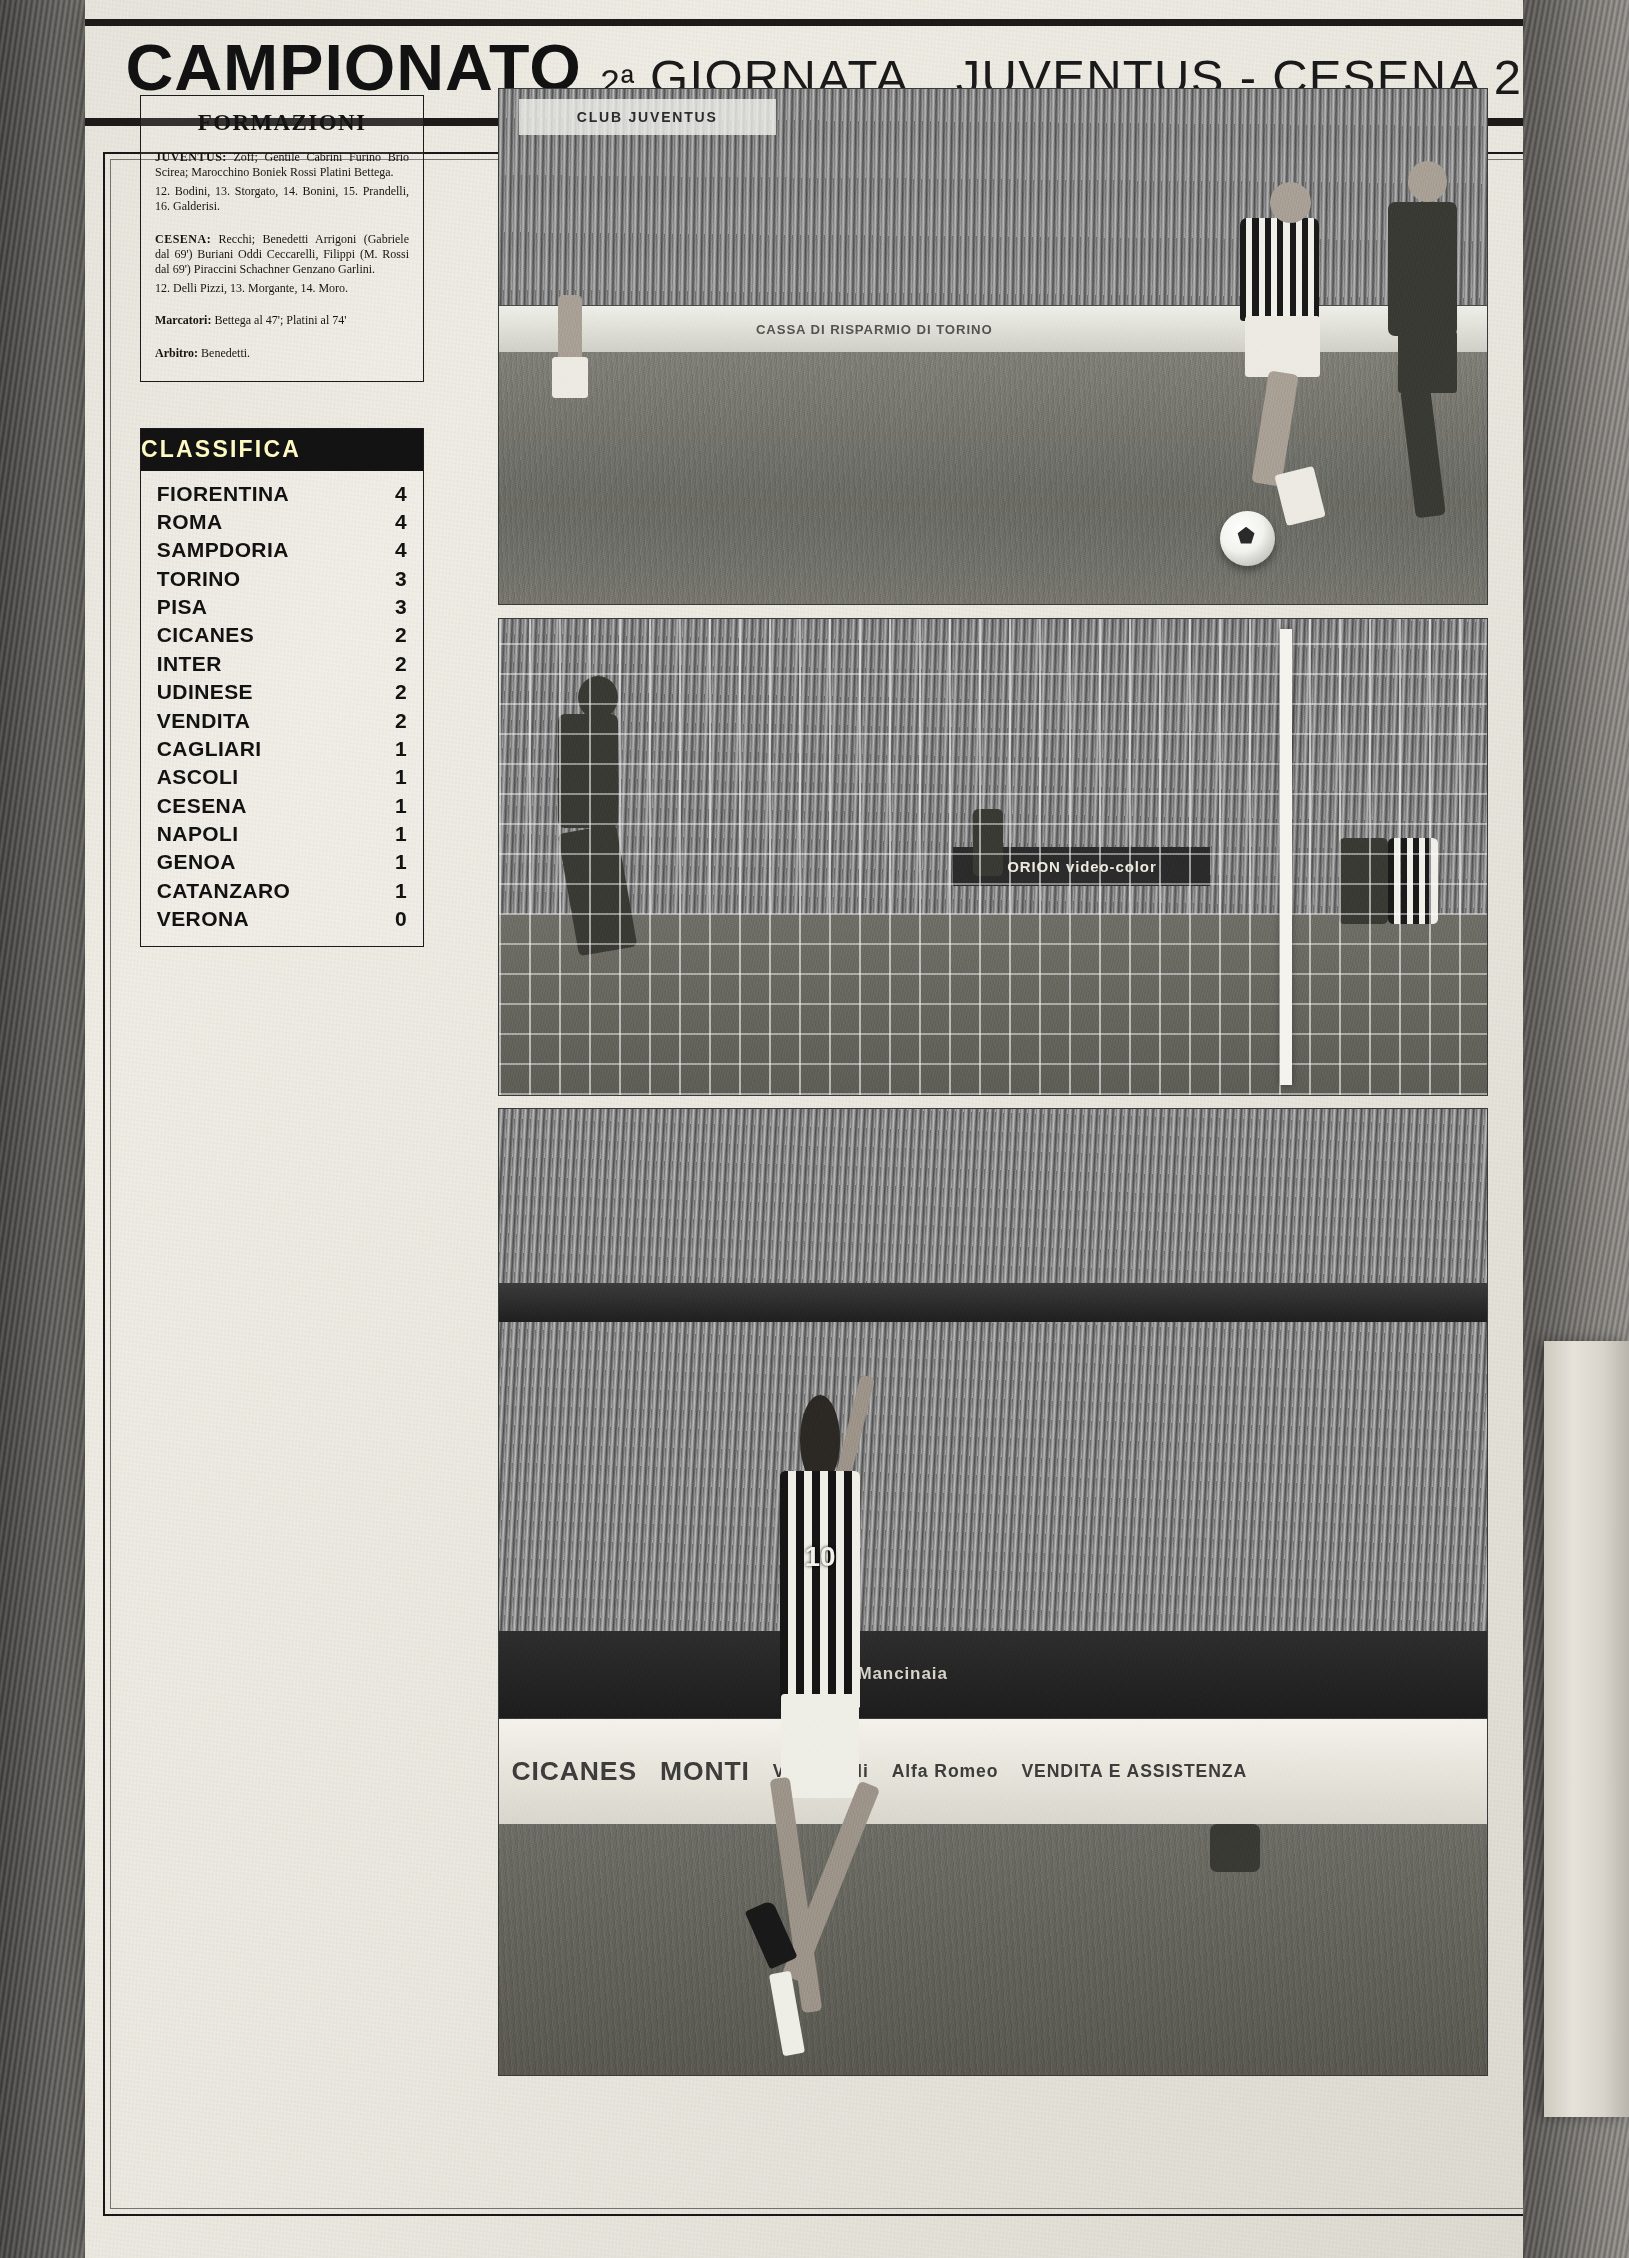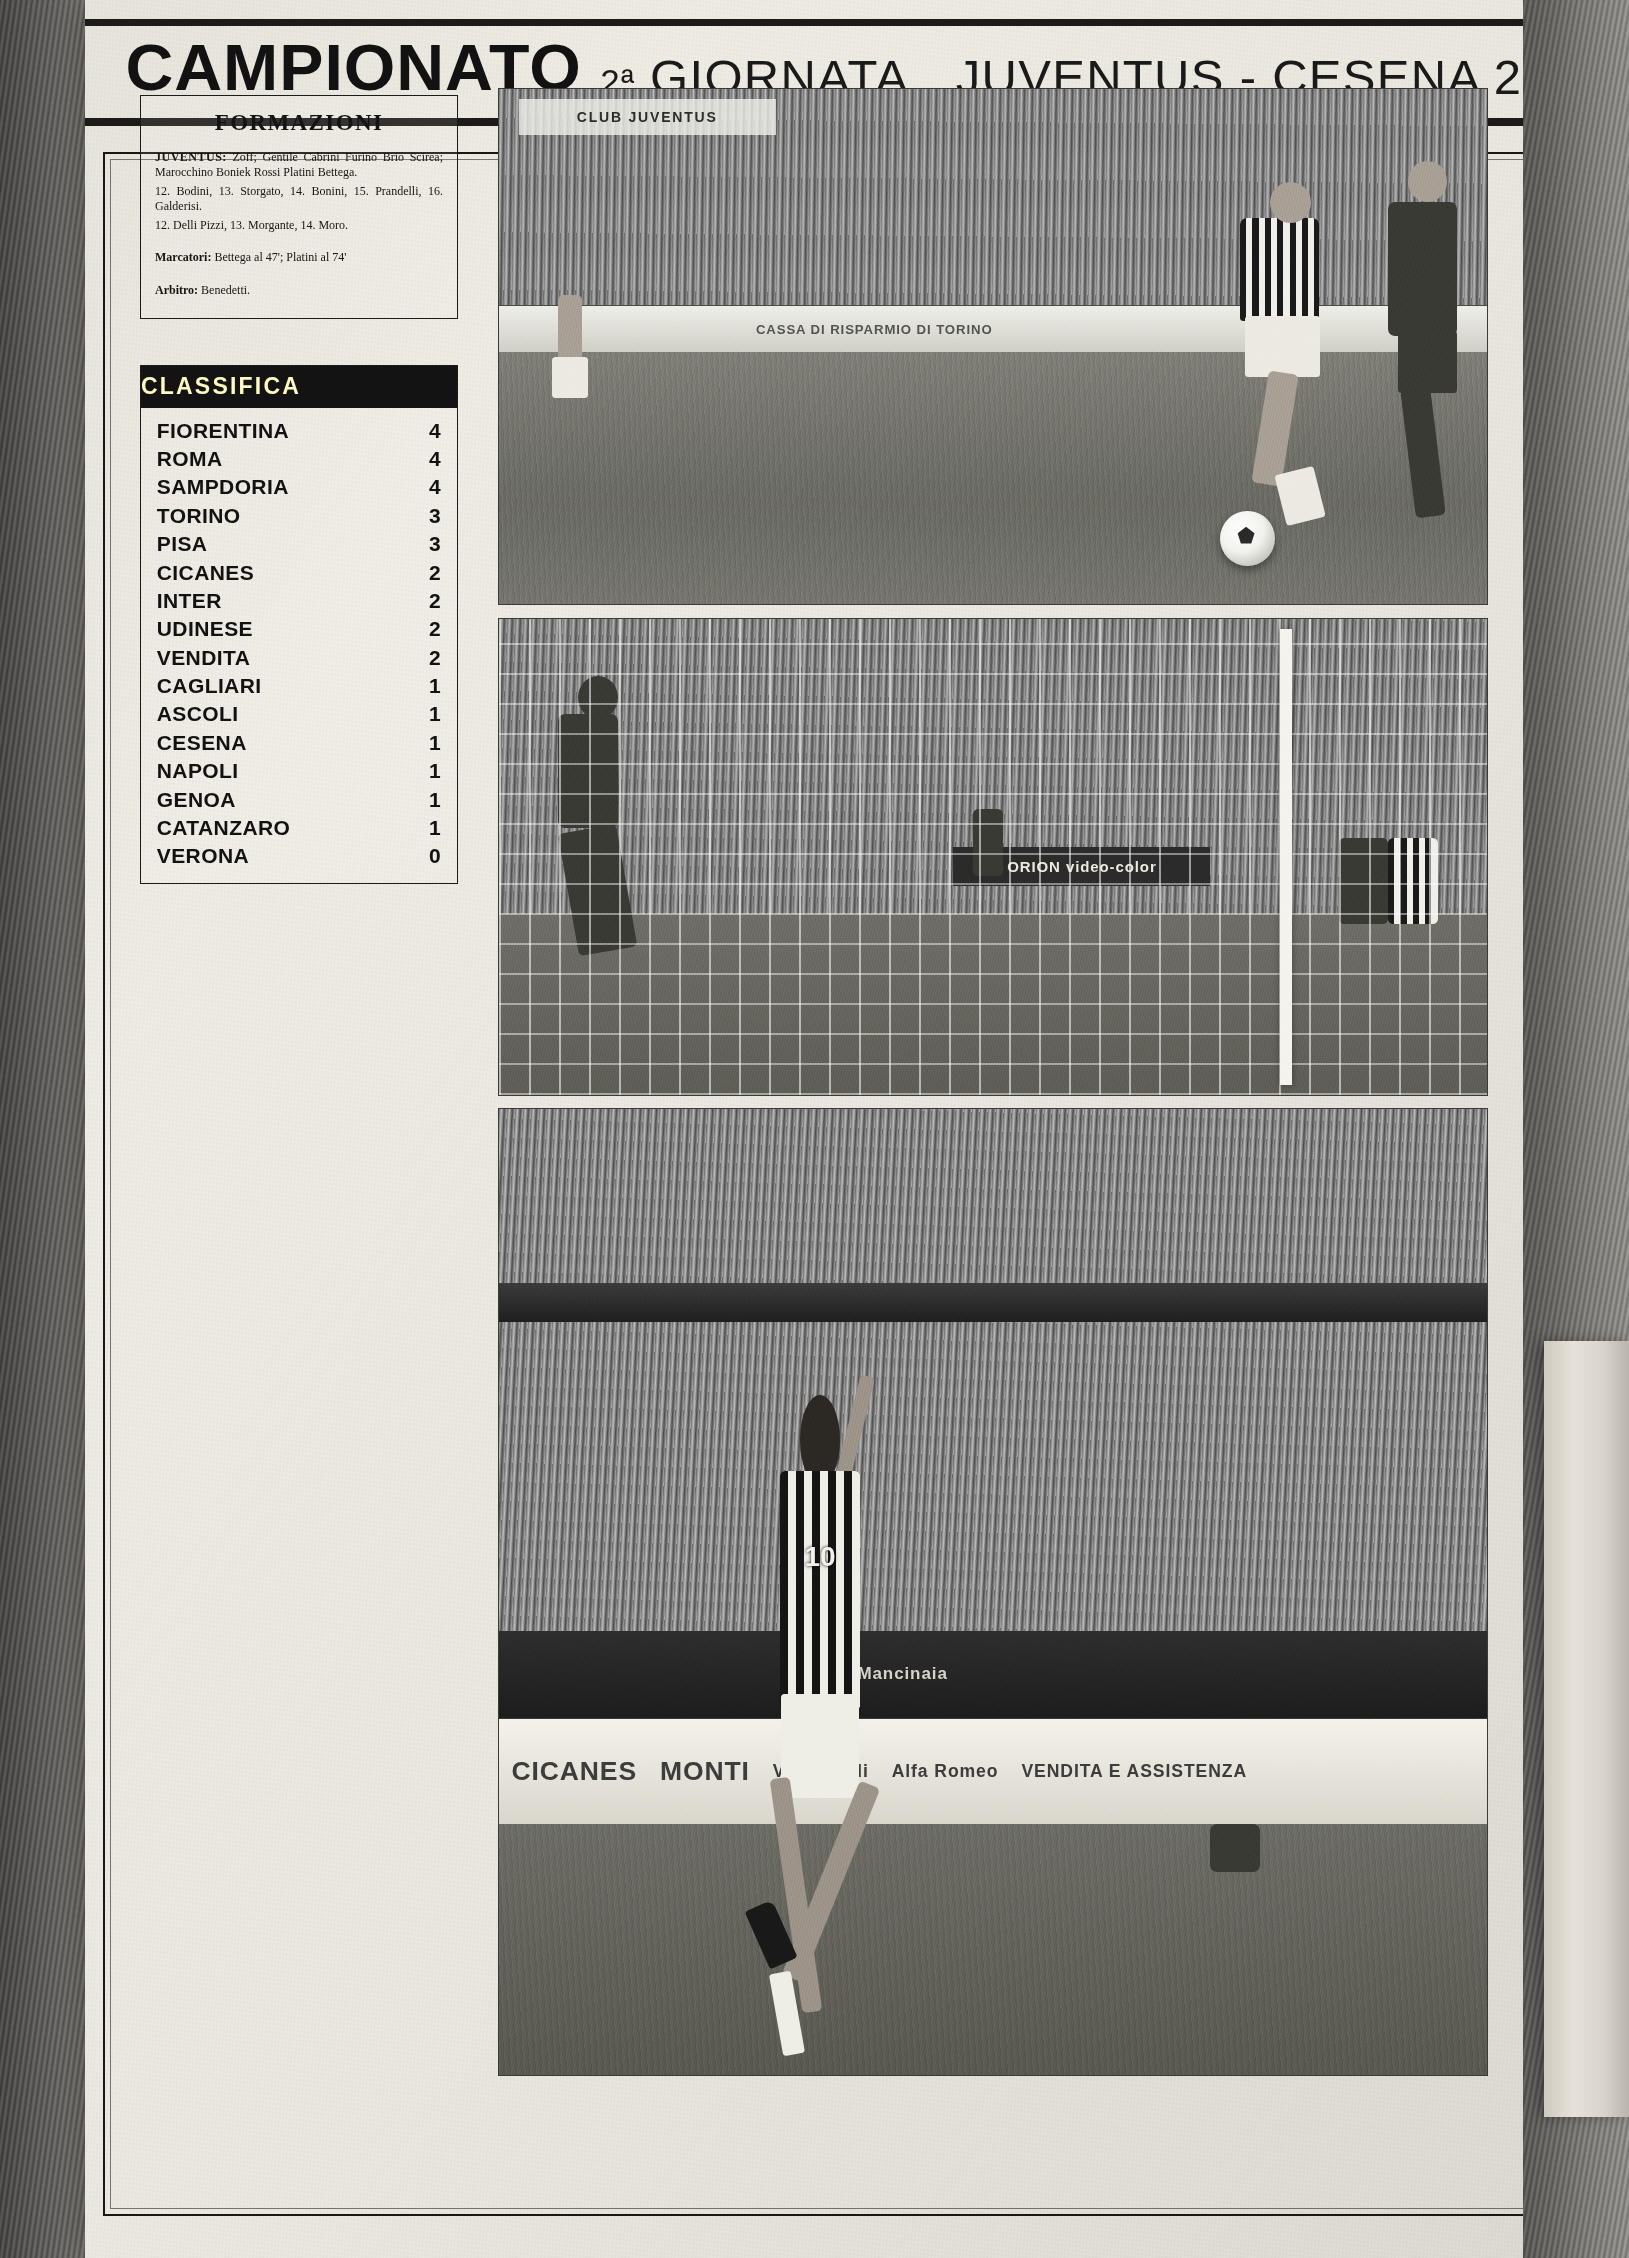--- a/index.html
+++ b/index.html
@@ -132,21 +132,21 @@
     position: absolute;
     inset: 5.3px;
     border: 0.9px solid rgba(20,20,20,0.55);
   }
 
   
   .col-left {
     position: absolute;
     left: 55px;
     top: 95px;
-    width: 318px;
+    width: 284px;
   }
 
   
   .formazioni {
     border: 1.8px solid #1b1b1b;
     padding: 12.4px 14px 16px 14px;
     background: rgba(255,255,255,0.10);
   }
   .formazioni h2 {
     margin: 1.8px 0 14px 0;
@@ -448,20 +448,24 @@
 
     <div class="formazioni">
       <h2>FORMAZIONI</h2>
 
       <p>
         <span class="team-name">JUVENTUS:</span>
         <span>Zoff; Gentile Cabrini Furino Brio Scirea; Marocchino Boniek Rossi Platini Bettega.</span>
       </p>
       <p>12. Bodini, 13. Storgato, 14. Bonini, 15. Prandelli, 16. Galderisi.</p>
 
+      <p class="blk">
+        <span class="team-name">CESENA:</span>
+        <span>Recchi; Benedetti Arrigoni (Gabriele dal 69') Buriani Oddi Ceccarelli, Filippi (M. Rossi dal 69') Piraccini Schachner Genzano Garlini.</span>
+      </p>
       <p>12. Delli Pizzi, 13. Morgante, 14. Moro.</p>
 
       <p class="blk">
         <span class="lbl">Marcatori:</span>
         <span>Bettega al 47'; Platini al 74'</span>
       </p>
 
       <p class="blk">
         <span class="lbl">Arbitro:</span>
         <span>Benedetti.</span>

